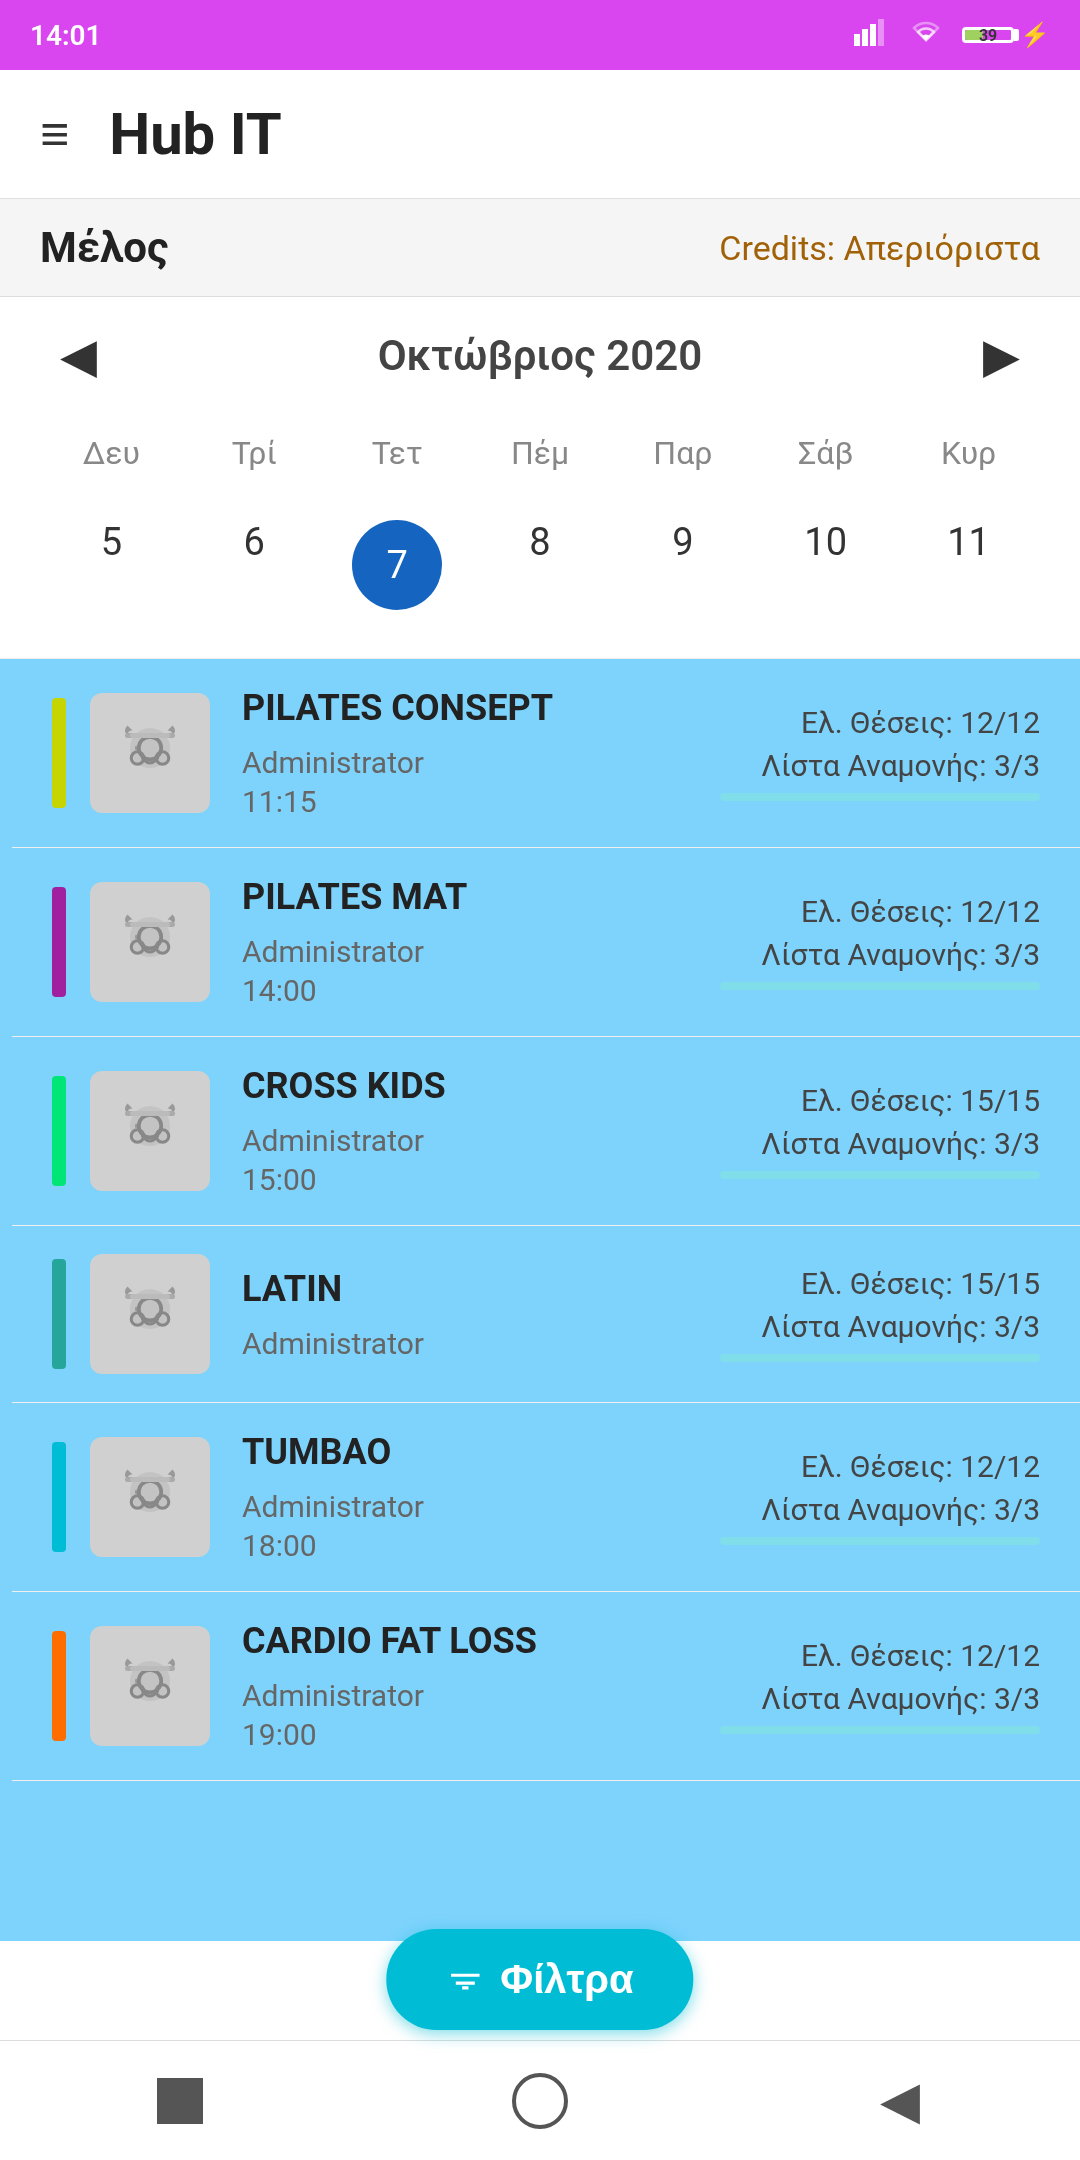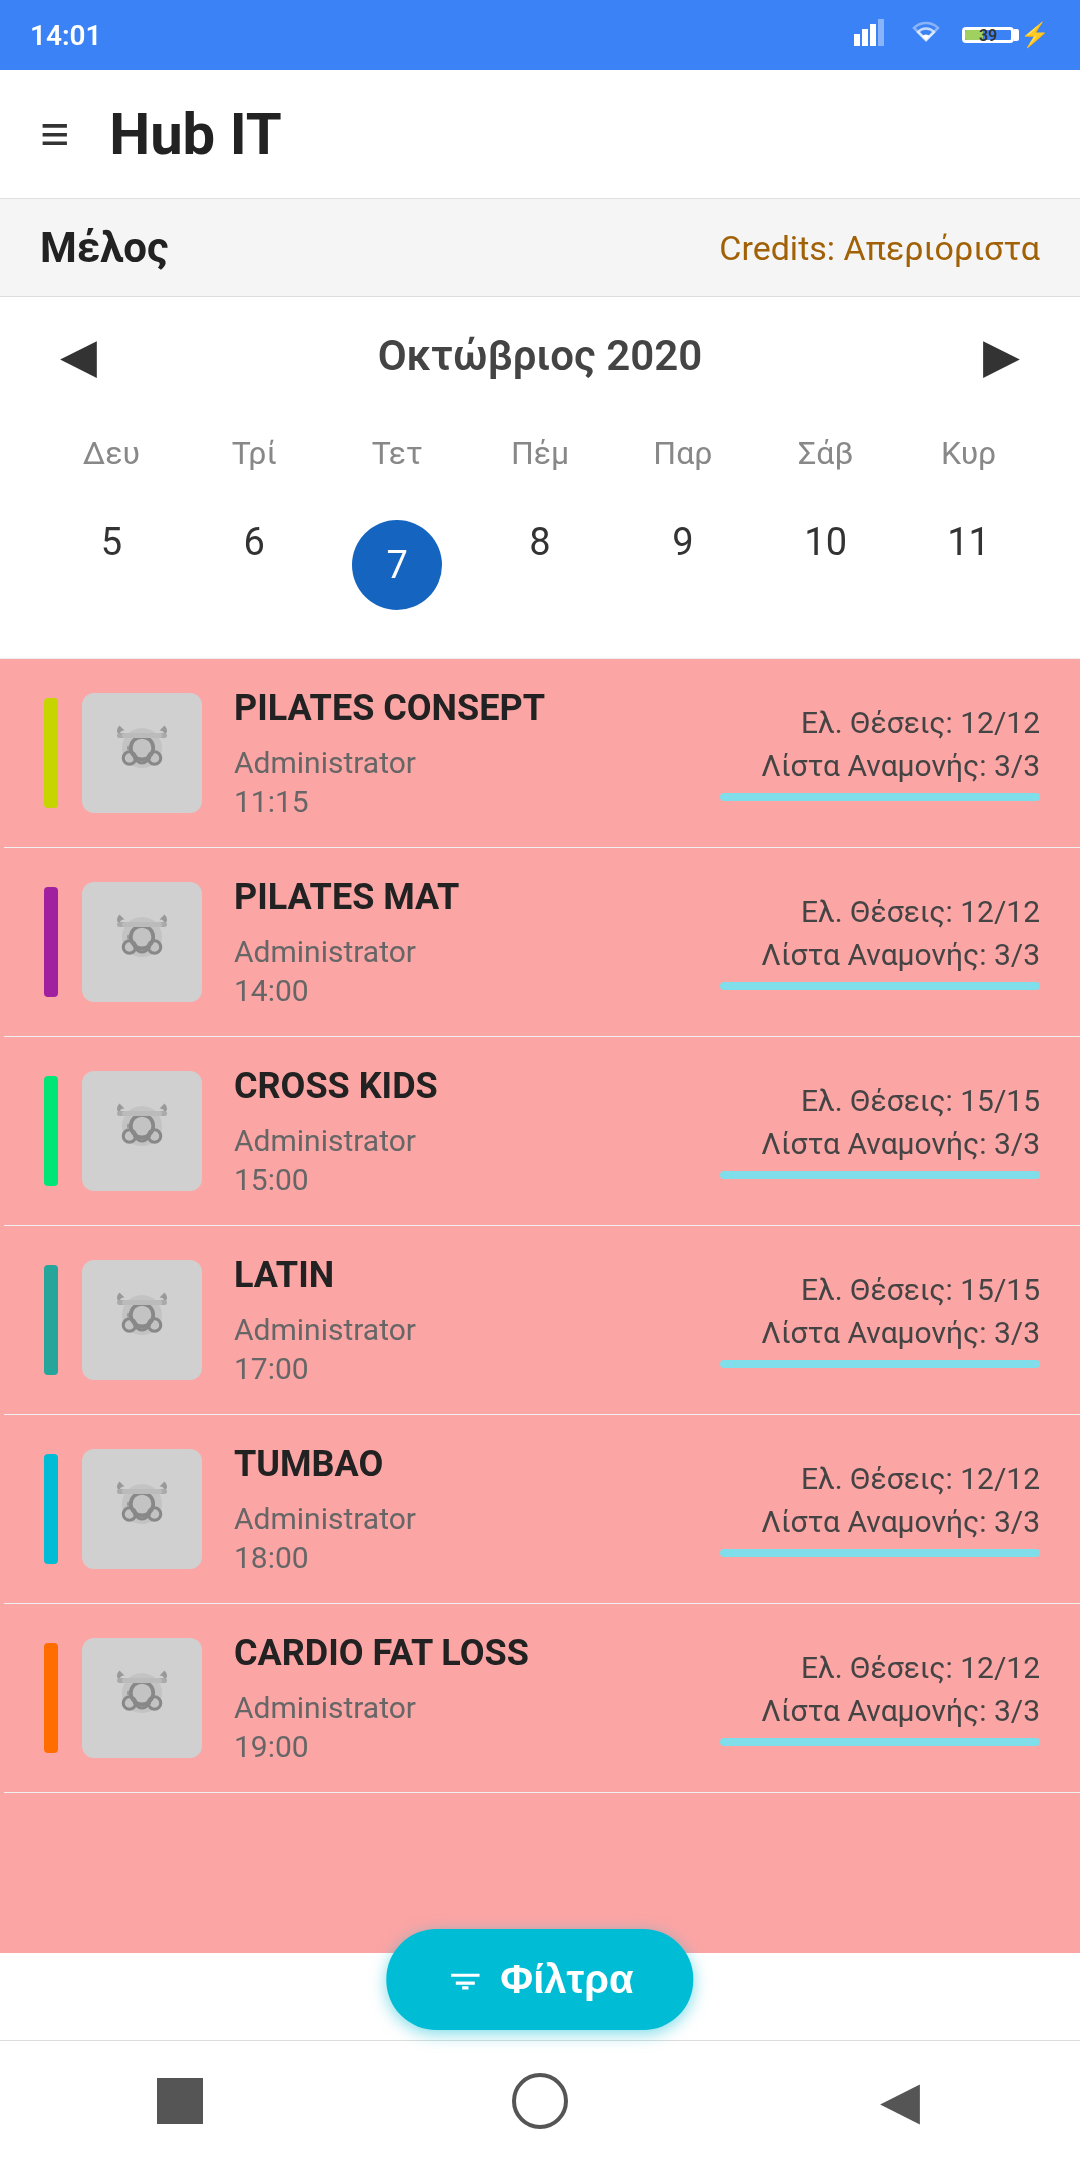--- a/index.html
+++ b/index.html
@@ -8,21 +8,21 @@
       font-family: 'Roboto', Arial, sans-serif;
       background: #fff;
       width: 1080px;
       min-height: 2160px;
       overflow-x: hidden;
       position: relative;
     }
 
     
     .status-bar {
-      background: #3b82f6;
+      background: #d946ef;
       color: #fff;
       display: flex;
       justify-content: space-between;
       align-items: center;
       padding: 0 30px;
       height: 70px;
       font-size: 28px;
       font-weight: 600;
     }
     .status-right {
@@ -177,22 +177,22 @@
       width: 90px;
       height: 90px;
       border-radius: 50%;
       background: #1565c0;
       color: #fff;
       font-size: 38px;
     }
 
     
     .class-list {
-      background: #fca5a5;
-      padding: 0 0 160px 4px;
+      background: #7dd3fc;
+      padding: 0 0 160px 12px;
     }
     .class-item {
       display: flex;
       align-items: center;
       padding: 28px 40px;
       border-bottom: 1px solid #f0f0f0;
       position: relative;
     }
     .color-bar {
       width: 14px;
@@ -488,21 +488,20 @@
         <rect x="44" y="16" width="8" height="4" rx="2" fill="#aaa"></rect>
         <rect x="16" y="16" width="32" height="4" rx="2" fill="#bbb"></rect>
         <path d="M26 36 Q32 44 38 36" fill="none" stroke="#888" stroke-width="2.5" stroke-linecap="round"></path>
         <circle cx="22" cy="36" r="5" fill="none" stroke="#888" stroke-width="2.5"></circle>
         <circle cx="42" cy="36" r="5" fill="none" stroke="#888" stroke-width="2.5"></circle>
       </svg>
     </div>
     <div class="class-info">
       <div class="class-name">LATIN</div>
       <div class="class-admin">Administrator</div>
-      <div class="class-time">17:00</div>
     </div>
     <div class="class-slots">
       <div class="slots-available">Ελ. Θέσεις: 15/15</div>
       <div class="slots-waiting">Λίστα Αναμονής: 3/3</div>
       <div class="slots-bar"></div>
     </div>
   </div>
     <div class="class-item">
     <div class="color-bar" style="background:#00bcd4"></div>
     <div class="class-icon-wrap">

